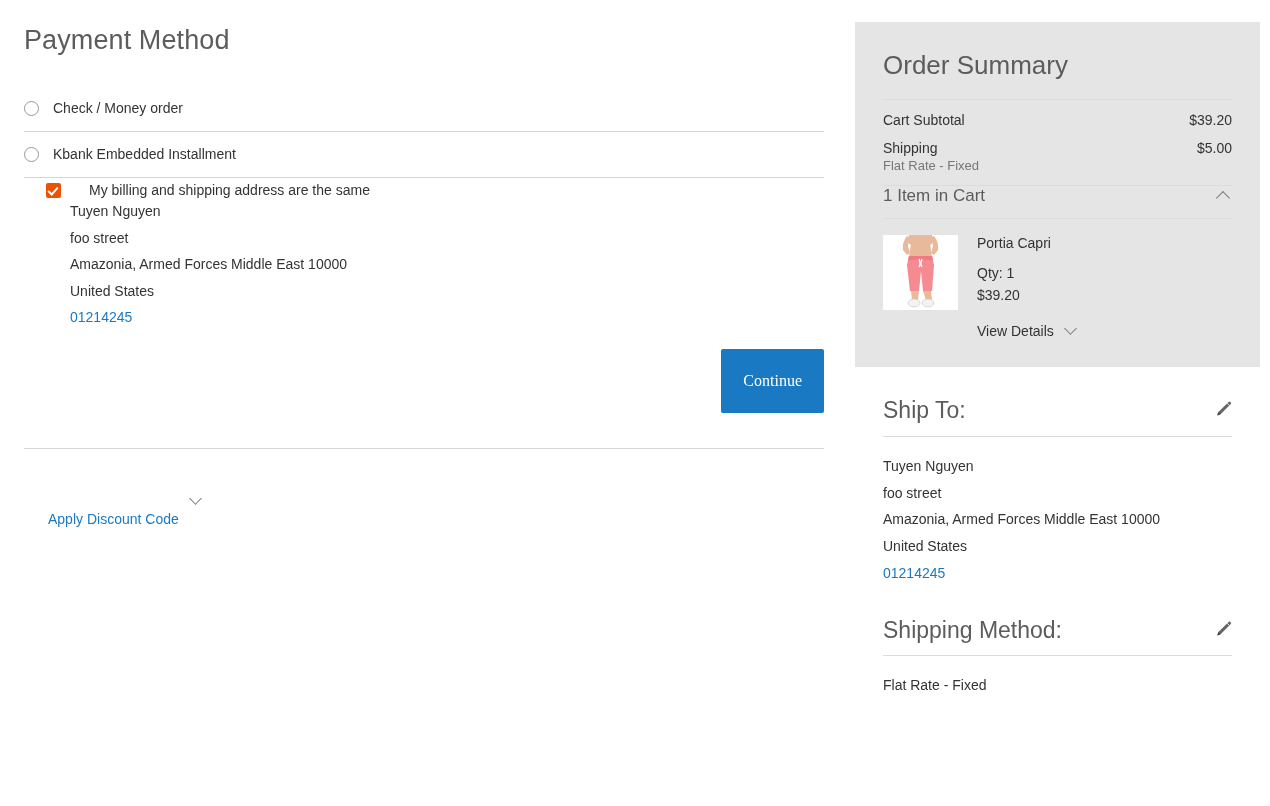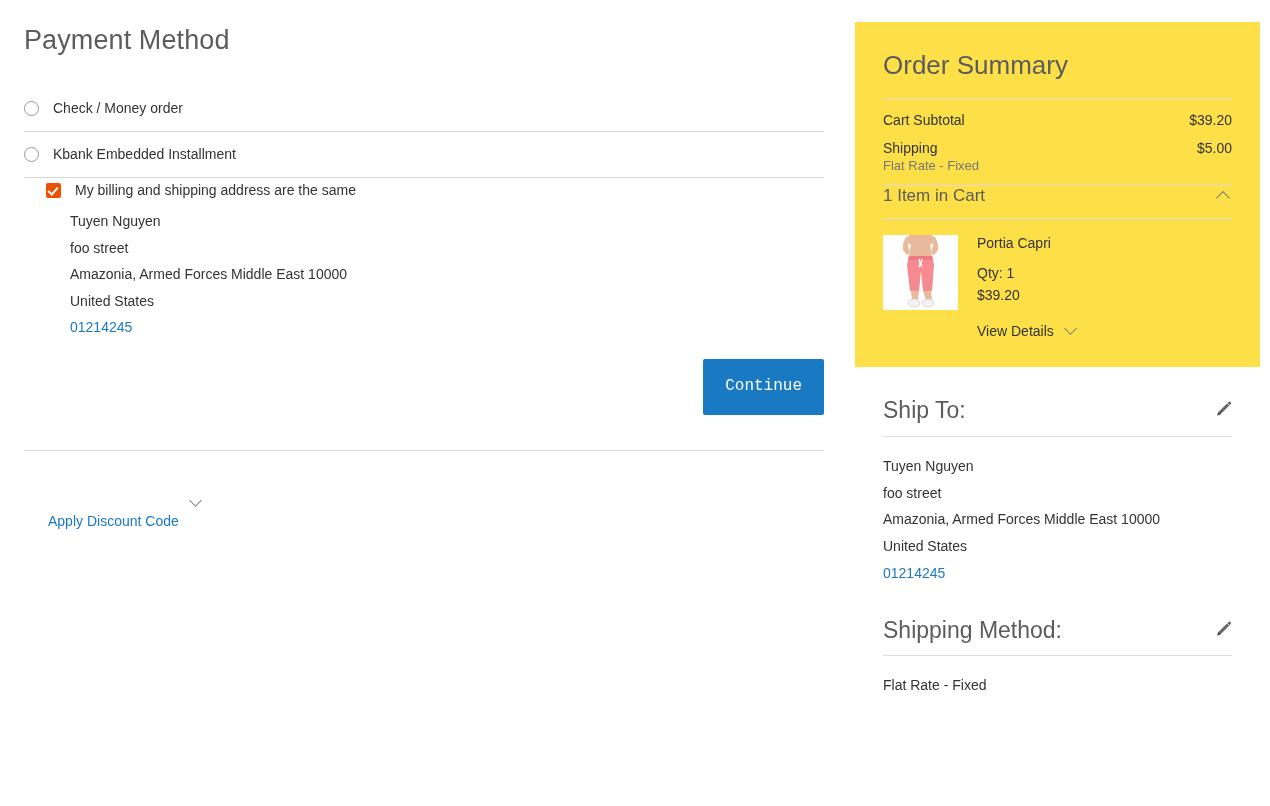--- a/index.html
+++ b/index.html
@@ -79,21 +79,21 @@
     background: #eb5202;
   }
   .pay-label {
     font-size: 14px;
     color: #333333;
     line-height: 1.4;
   }
 
   
   .billing-block { padding: 4px 0 0 22px; }
-  .cb-line { display: flex; align-items: center; margin-bottom: 10px; }
+  .cb-line { display: flex; align-items: center; margin-bottom: 0; gap: 14px; }
   .checkbox {
     width: 15px; height: 15px;
     background: #eb5202;
     border-radius: 2px;
     flex: 0 0 auto;
     margin-right: 14px;
     position: relative;
   }
   .checkbox::after {
     content: "";
@@ -117,23 +117,23 @@
     display: flex;
     justify-content: flex-end;
     margin-top: 18px;
     padding-right: 0;
   }
   .btn-continue {
     background: #1979c3;
     color: #ffffff;
     border: none;
     font-size: 16px;
-    font-family: Liberation Mono, monospace;
+    font-family: Liberation Serif, serif;
     padding: 0 22px;
-    height: 56px;
+    height: 64px;
     line-height: 47px;
     cursor: pointer;
     border-radius: 2px;
   }
 
   .discount-divider {
     border-top: 1px solid #d6d6d6;
     margin-top: 35px;
   }
   .discount-row {
@@ -157,21 +157,21 @@
     margin-top: -5px;
   }
 
   
   .right-col {
     position: absolute;
     left: 855px; top: 22px;
     width: 405px;
   }
   .summary-panel {
-    background: #fde047;
+    background: #e5e5e5;
     padding: 28px;
     width: 405px;
   }
   .summary-title {
     font-size: 26px;
     font-weight: 300;
     color: #5c5c5c;
     margin: 0 0 18px 0;
     line-height: 1.2;
   }

